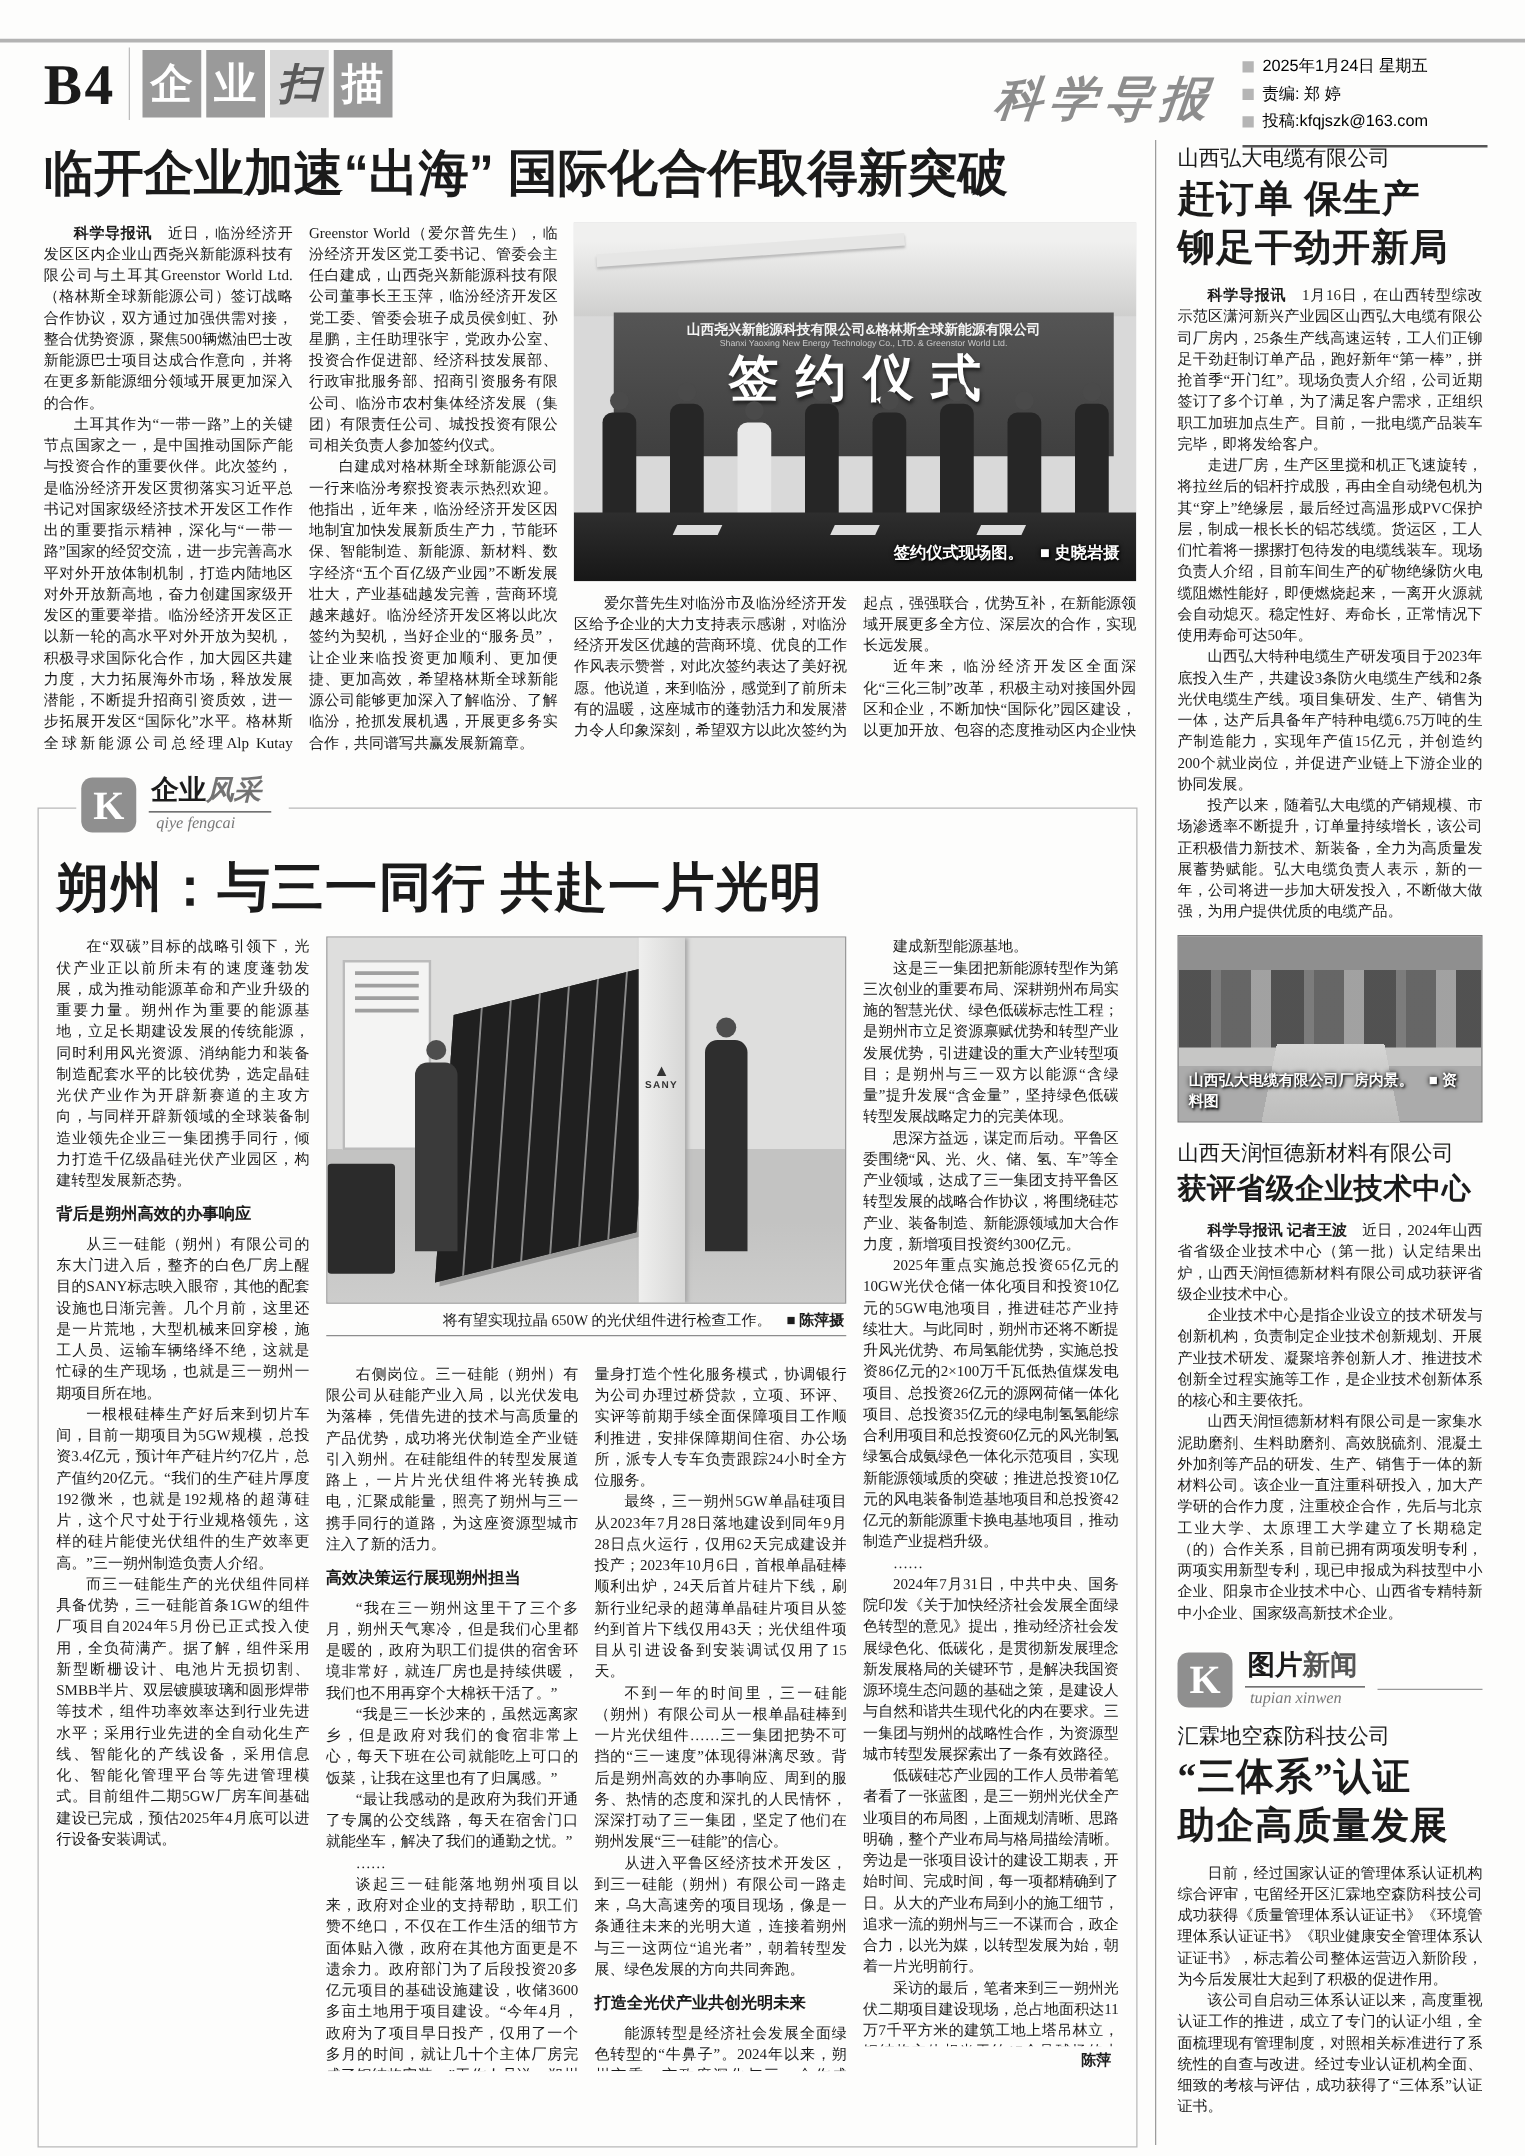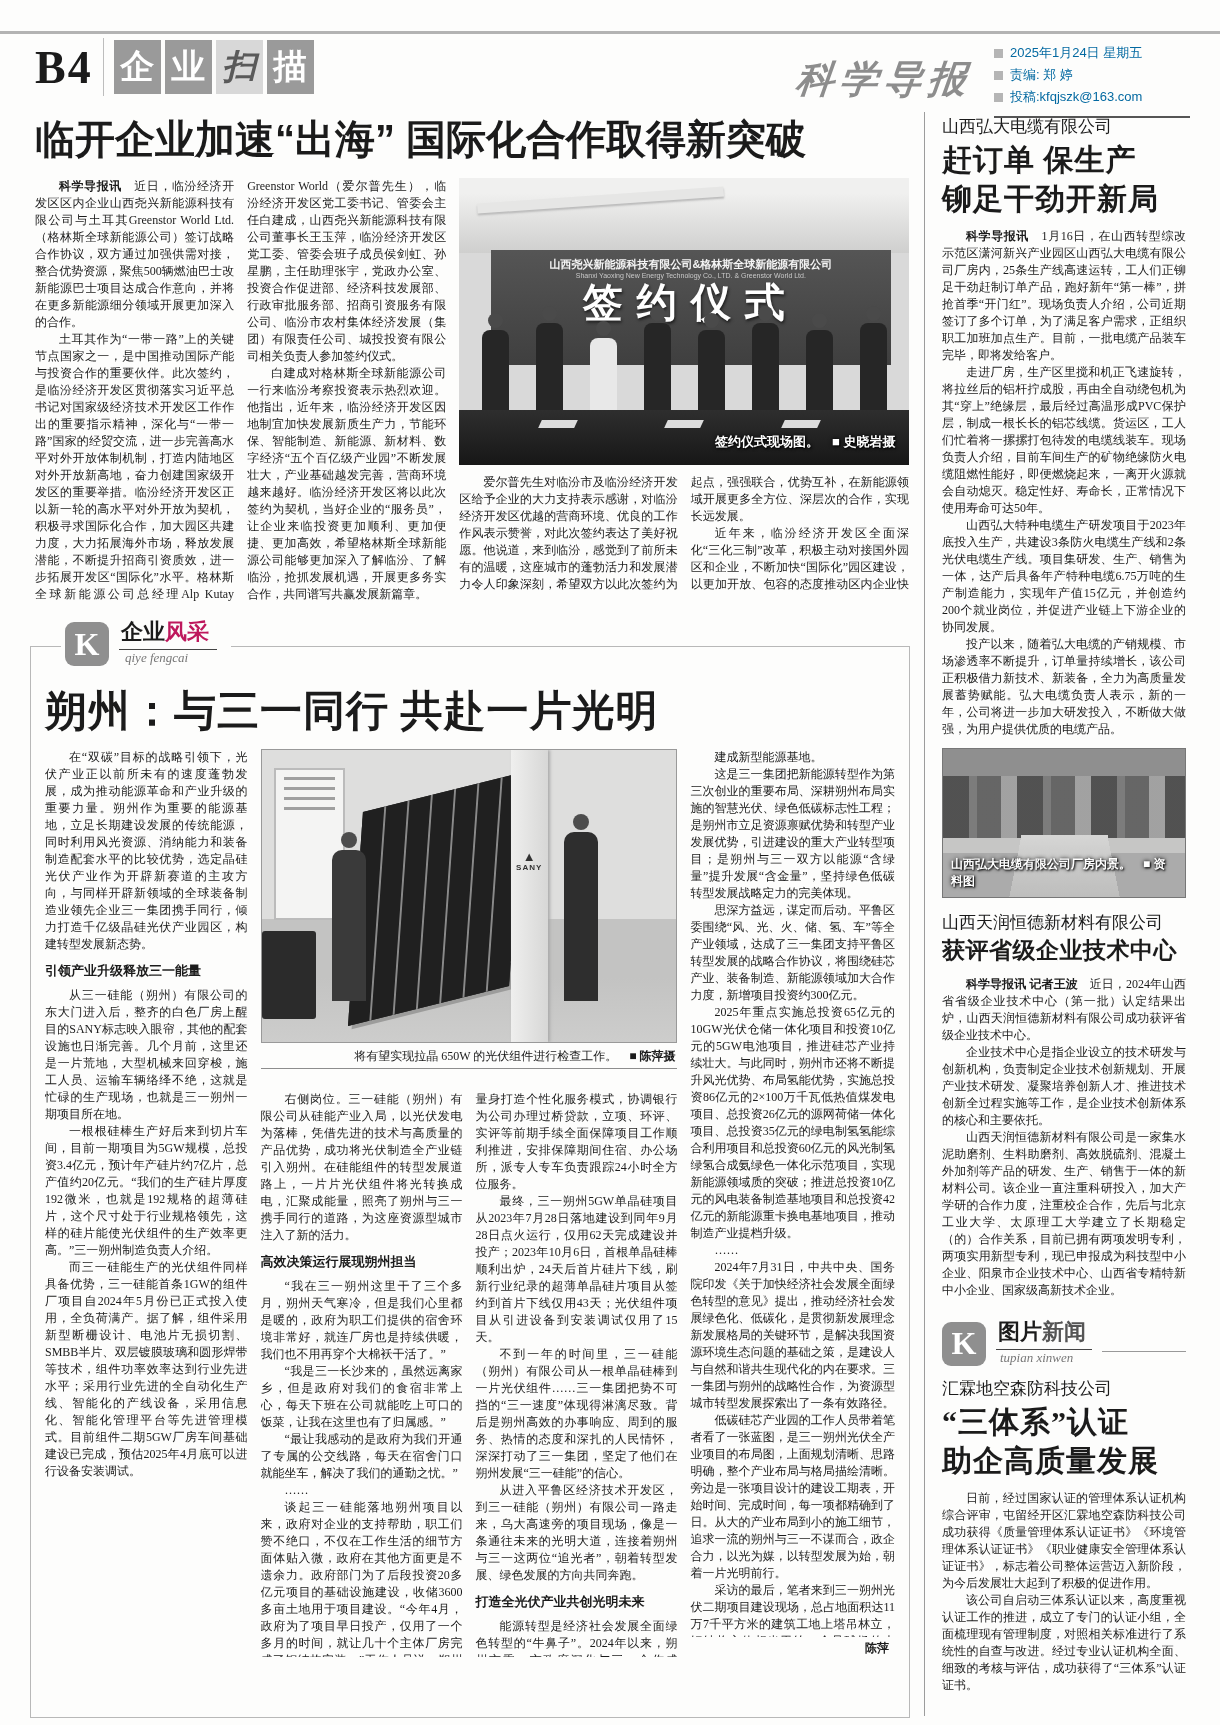--- a/index.html
+++ b/index.html
@@ -11,21 +11,21 @@
   .hdr{position:absolute;left:35px;right:30px;top:38px;height:70px;}
   .hdr-left{display:flex;align-items:center;gap:10px;}
   .b4{font:700 46px "Liberation Serif",serif;letter-spacing:2px;}
   .vline{width:1px;height:58px;background:#bdbdbd;}
   .boxes{display:flex;gap:4px;}
   .box{width:47px;height:54px;display:flex;align-items:center;justify-content:center;font:700 34px "Liberation Sans",sans-serif;}
   .box.dark{background:#9a9a9a;color:#fff;}
   .box.light{background:#d8d8d8;color:#5a5a5a;font-family:"Liberation Serif",serif;font-style:italic;}
   .hdr-right{position:absolute;right:0;top:0;display:flex;gap:22px;align-items:flex-start;}
   .masthead{font:italic 700 38px "Liberation Serif",serif;color:#8d8d8d;letter-spacing:6px;margin-top:16px;transform:skewX(-6deg);}
-  .pubinfo{font:13px "Liberation Sans",sans-serif;color:#0369a1;border-bottom:2px solid #555;padding:2px 2px 6px 0;min-width:196px;}
+  .pubinfo{font:13px "Liberation Sans",sans-serif;color:#000000;border-bottom:2px solid #555;padding:2px 2px 6px 0;min-width:196px;}
   .pubinfo .row{display:flex;align-items:center;gap:7px;margin:4px 0;}
   .sq{width:9px;height:9px;background:#b5b5b5;flex:0 0 auto;}
 
   
   p.art{font:12px/17px "Liberation Serif",serif;text-align:justify;margin:0;text-indent:2em;}
   p.art b{font-family:"Liberation Sans",sans-serif;font-weight:700;}
   p.ell{text-indent:2em;font:12px/17px "Liberation Serif",serif;margin:0;}
   .byline{font:700 12px/18px "Liberation Sans",sans-serif;text-align:right;margin:2px 6px 0 0;}
   h4.sub{font:700 13px/18px "Liberation Sans",sans-serif;margin:9px 0 7px;}
   .cols2{column-count:2;column-gap:13px;}
@@ -71,21 +71,21 @@
   .klogo{width:44px;height:44px;background:#8f8f8f;color:#fff;border-radius:9px;font:700 32px "Liberation Serif",serif;display:flex;align-items:center;justify-content:center;flex:0 0 auto;}
   .pn-t{font:700 22px "Liberation Serif",serif;border-bottom:1px solid #444;padding:0 6px 2px 2px;}
   .pn-t .script{color:#555;}
   .pn-py{font:italic 13px "Liberation Serif",serif;color:#777;padding-left:4px;}
   .pn-rule{flex:1;height:1px;background:#999;margin-bottom:14px;}
 
   
   .feat{position:absolute;left:30px;top:646px;width:880px;height:1072px;border:1px solid #b8b8b8;padding:12px 14px 10px;}
   .feat-logo{position:absolute;top:-30px;left:30px;background:#fdfdfc;display:flex;align-items:flex-end;gap:10px;padding:0 14px 0 4px;}
   .fl-t{font:700 22px "Liberation Serif",serif;border-bottom:1px solid #444;padding:0 8px 2px 2px;}
-  .fl-t .script{color:#be185d;}
+  .fl-t .script{font-style:italic;color:#737373;}
   .fl-py{font:italic 13px "Liberation Serif",serif;color:#777;padding-left:6px;}
   .feat h1{font:900 42px/1.15 "Liberation Serif",serif;margin:28px 0 14px;letter-spacing:1px;}
   .fbody{display:flex;gap:13px;height:908px;overflow:hidden;}
   .fc1{width:206px;overflow:hidden;}
   .fmid{width:424px;display:flex;flex-direction:column;}
   .fc4{width:208px;display:flex;flex-direction:column;}
   .fc4 .txt{flex:1;overflow:hidden;}
   .flow{column-count:2;column-gap:13px;flex:1;overflow:hidden;margin-top:22px;}
   .pcap{font:12px/16px "Liberation Serif",serif;text-align:right;padding:5px 2px 4px;border-bottom:1px solid #8d8d8d;}
 
@@ -234,21 +234,21 @@
         <div class="fl-py">qiye fengcai</div>
       </div>
     </div>
 
     <h1>朔州：与三一同行 共赴一片光明</h1>
 
     <div class="fbody">
 
       <div class="fc1">
         <p class="art">在“双碳”目标的战略引领下，光伏产业正以前所未有的速度蓬勃发展，成为推动能源革命和产业升级的重要力量。朔州作为重要的能源基地，立足长期建设发展的传统能源，同时利用风光资源、消纳能力和装备制造配套水平的比较优势，选定晶硅光伏产业作为开辟新赛道的主攻方向，与同样开辟新领域的全球装备制造业领先企业三一集团携手同行，倾力打造千亿级晶硅光伏产业园区，构建转型发展新态势。</p>
-        <h4 class="sub">引领产业升级释放三一能量</h4>
+        <h4 class="sub">背后是朔州高效的办事响应</h4>
         <p class="art">从三一硅能（朔州）有限公司的东大门进入后，整齐的白色厂房上醒目的SANY标志映入眼帘，其他的配套设施也日渐完善。几个月前，这里还是一片荒地，大型机械来回穿梭，施工人员、运输车辆络绎不绝，这就是忙碌的生产现场，也就是三一朔州一期项目所在地。</p>
         <p class="art">一根根硅棒生产好后来到切片车间，目前一期项目为5GW规模，总投资3.4亿元，预计年产硅片约7亿片，总产值约20亿元。“我们的生产硅片厚度192微米，也就是192规格的超薄硅片，这个尺寸处于行业规格领先，这样的硅片能使光伏组件的生产效率更高。”三一朔州制造负责人介绍。</p>
         <p class="art">而三一硅能生产的光伏组件同样具备优势，三一硅能首条1GW的组件厂项目自2024年5月份已正式投入使用，全负荷满产。据了解，组件采用新型断栅设计、电池片无损切割、SMBB半片、双层镀膜玻璃和圆形焊带等技术，组件功率效率达到行业先进水平；采用行业先进的全自动化生产线、智能化的产线设备，采用信息化、智能化管理平台等先进管理模式。目前组件二期5GW厂房车间基础建设已完成，预估2025年4月底可以进行设备安装调试。</p>
 
       </div>
 
       <div class="fmid">
         <div class="photo3">
           <div class="p3-board">
               <i></i>

